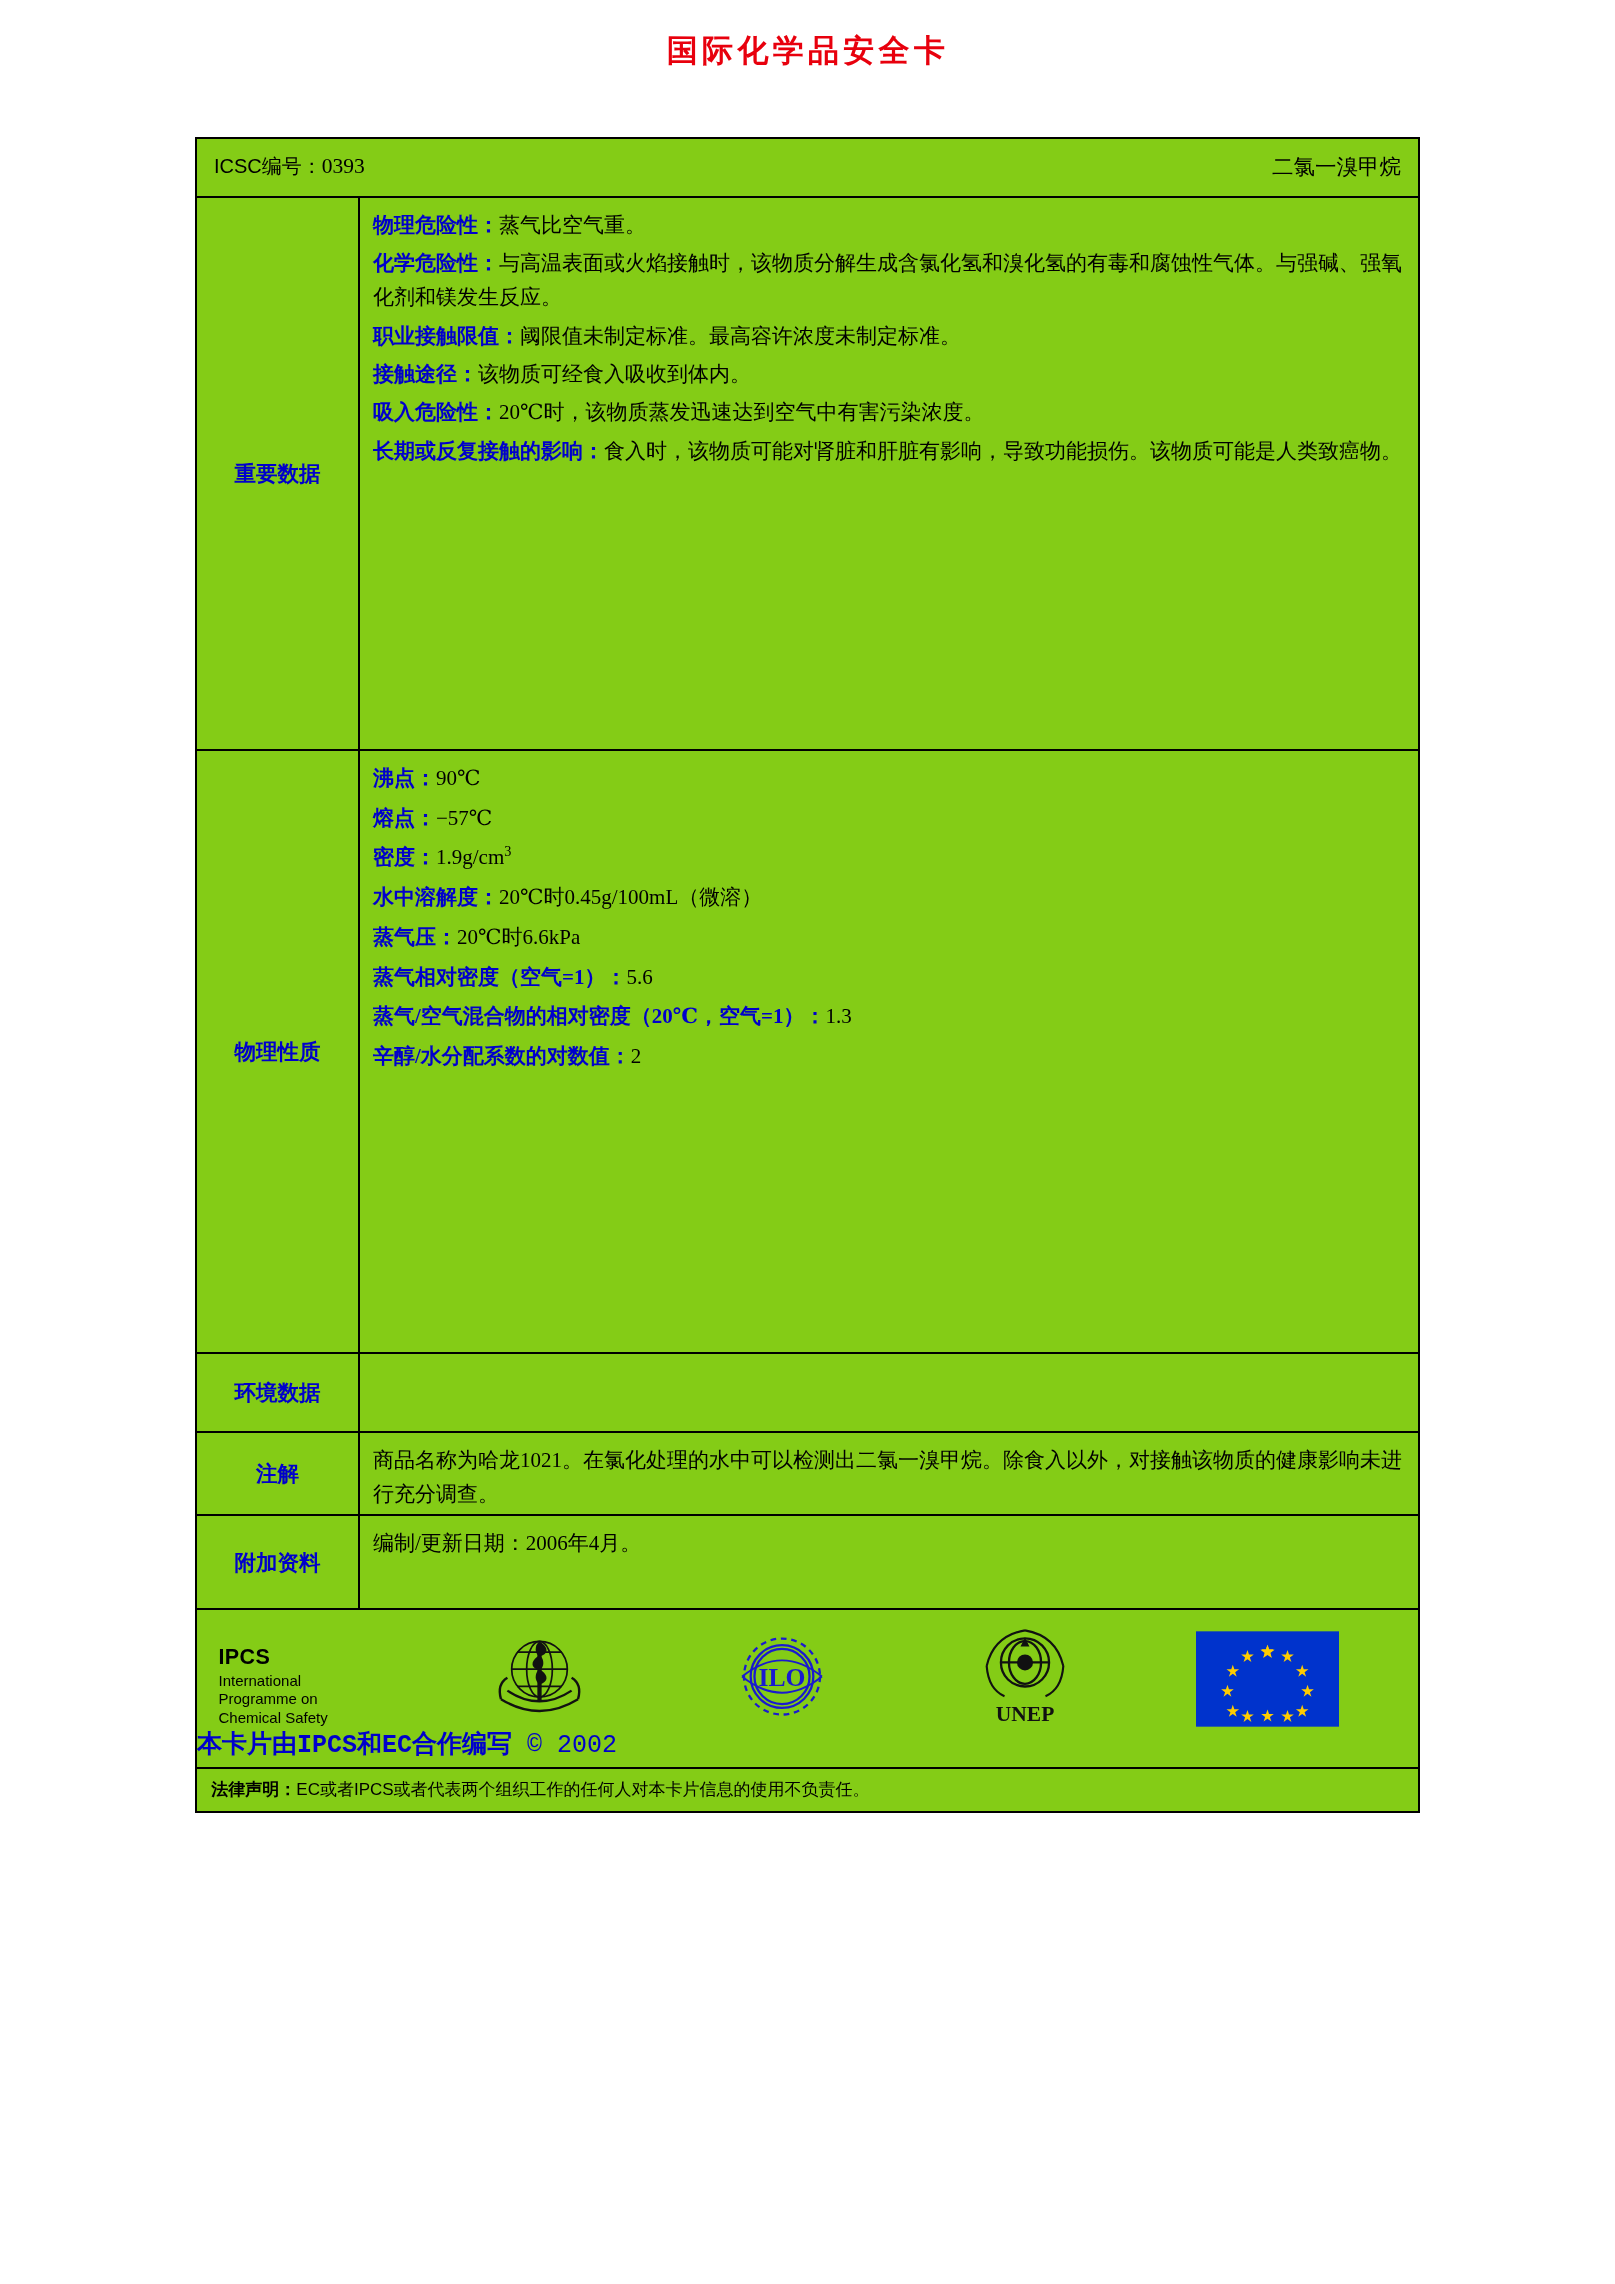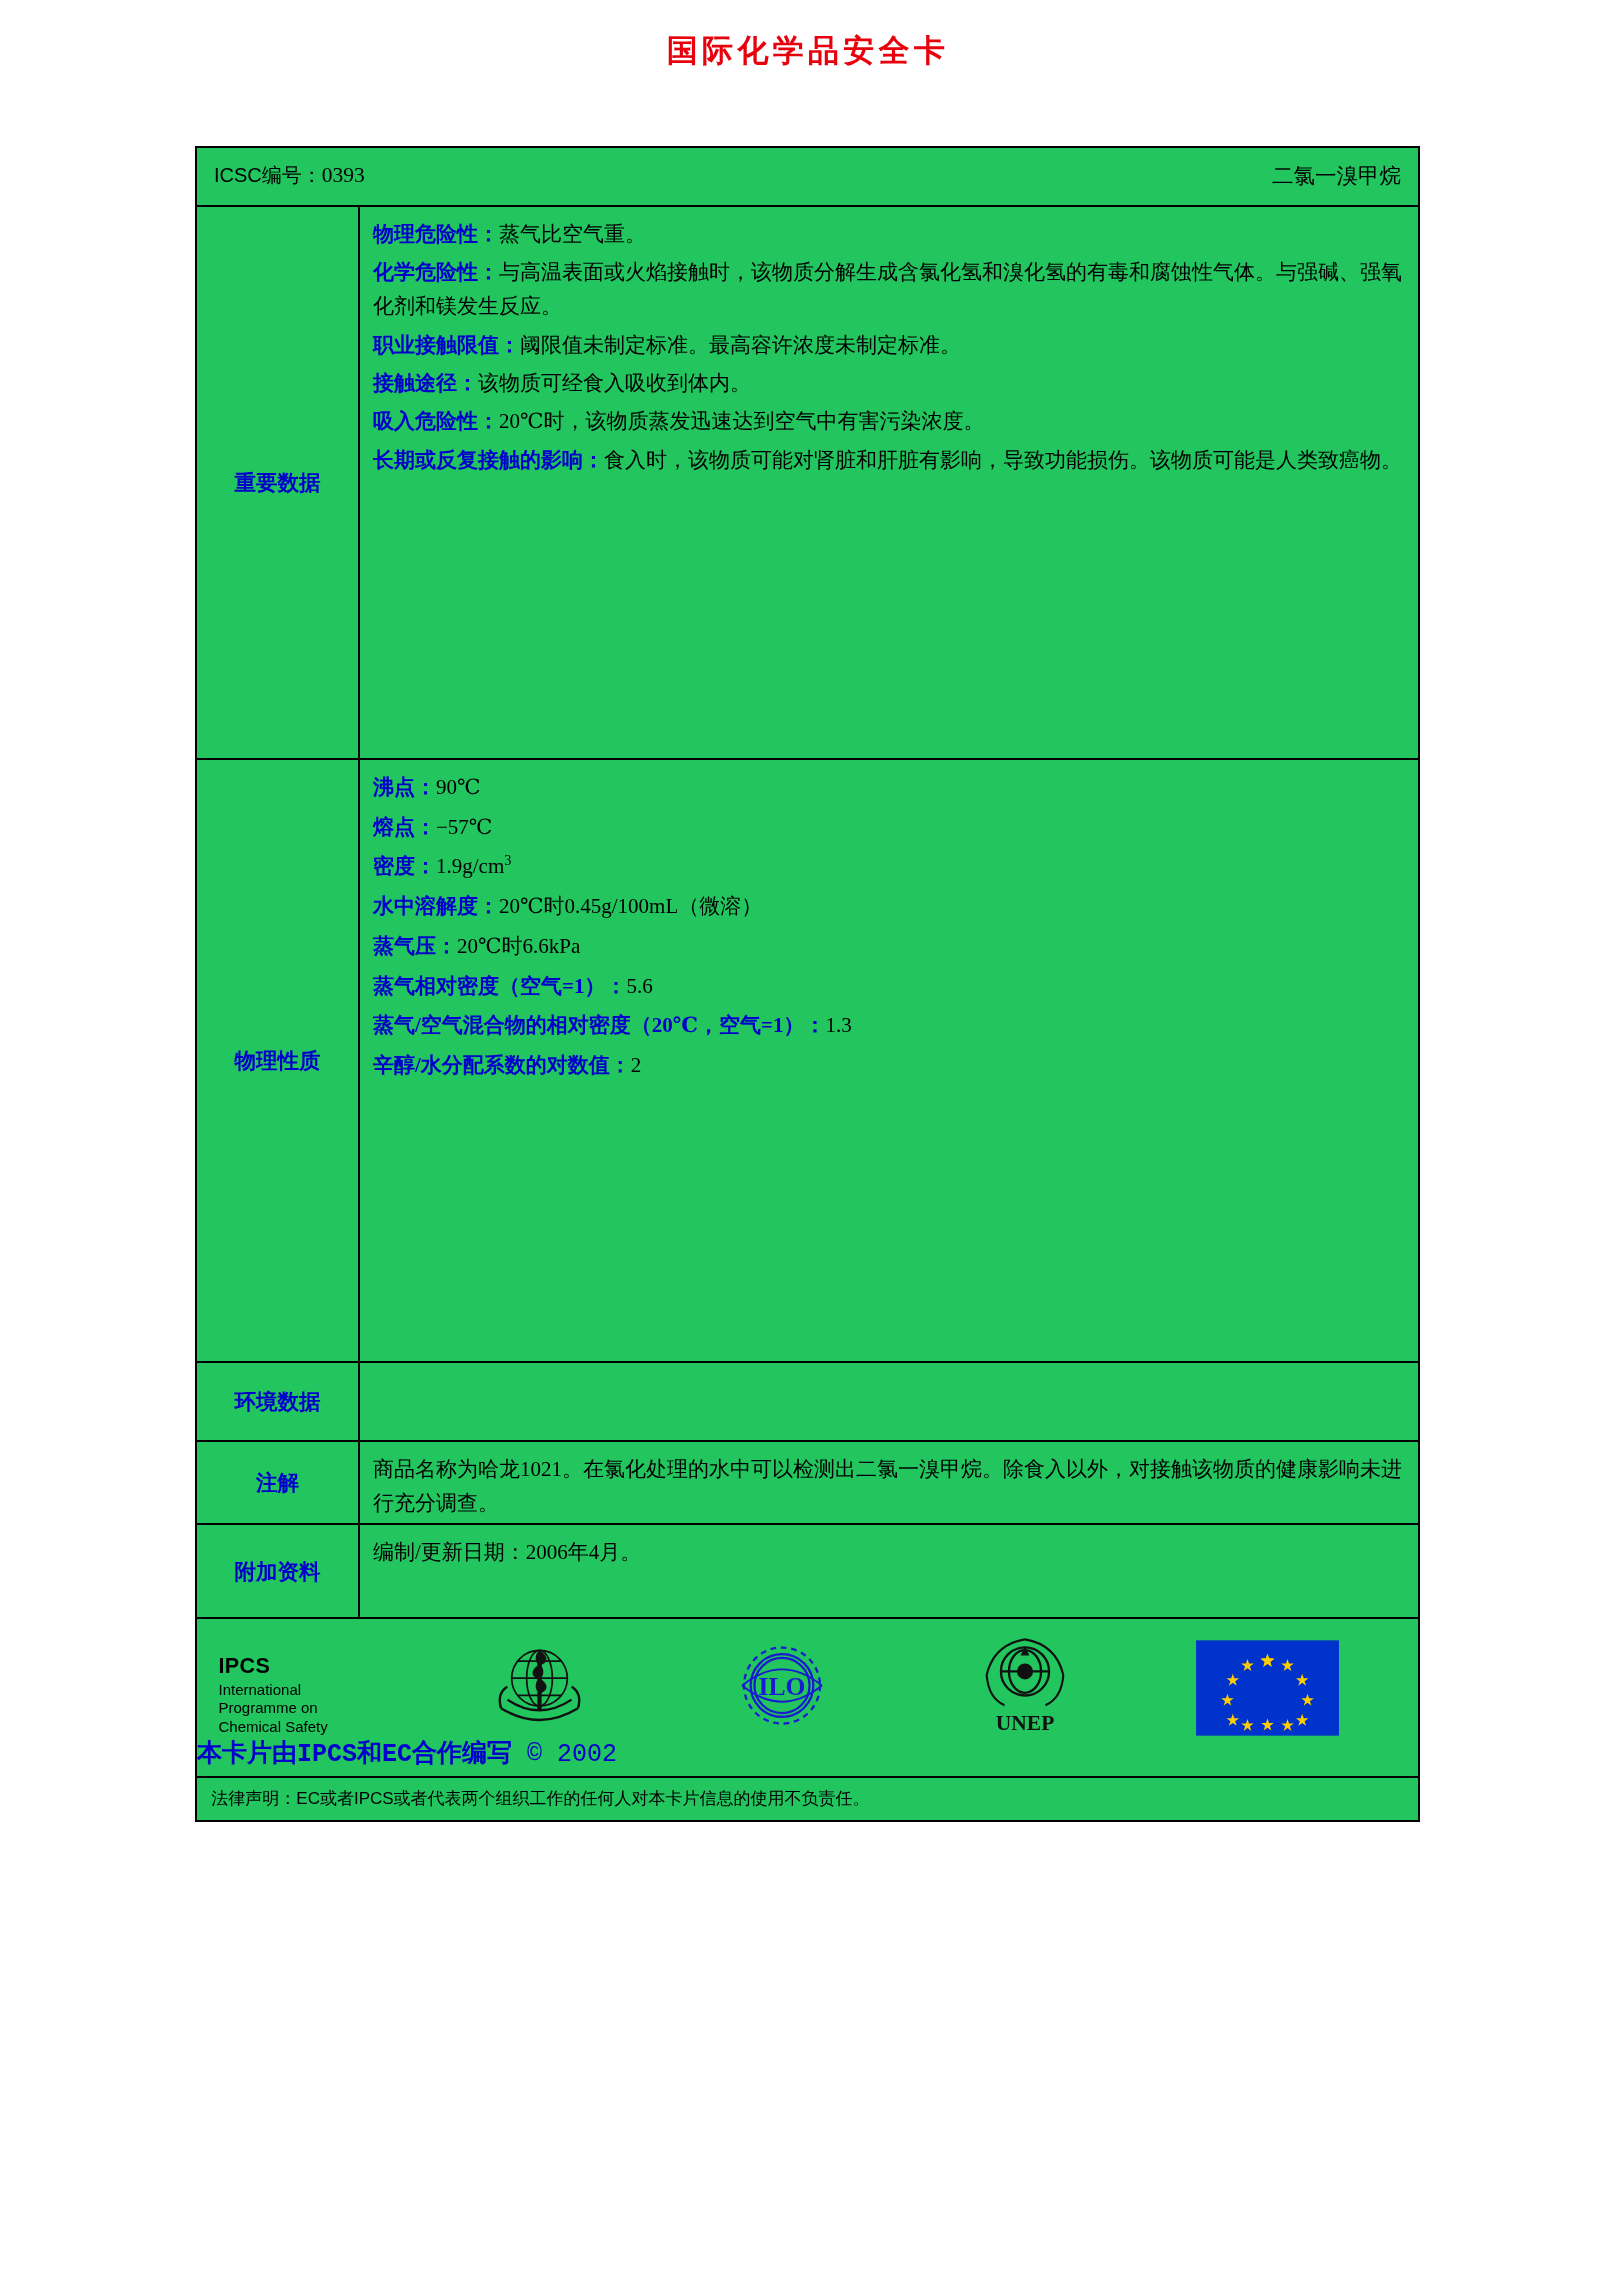--- a/index.html
+++ b/index.html
@@ -25,25 +25,25 @@
     font-family: "Liberation Sans", sans-serif;
     font-weight: bold;
     font-size: 31px;
     letter-spacing: 4.3px;
     margin-top: 30px;
     margin-bottom: 0;
   }
   .card {
     position: absolute;
     left: 195px;
-    top: 116px;
+    top: 107px;
     width: 1225px;
     border: 2.9px solid #000;
     box-sizing: border-box;
-    background: #22c55e;
+    background: #84cc16;
   }
   
   .hdr {
     display: flex;
     align-items: center;
     justify-content: space-between;
     border-bottom: 2.9px solid #000;
     padding: 7.2px 17px 10px 17px;
     box-sizing: border-box;
     height: 59px;
@@ -155,21 +155,21 @@
   }
   .credit .cc { font-weight: normal; color: #0000cc; }
 
   .legal {
     padding: 8.6px 14.3px 10px 14.3px;
     font-family: "Liberation Sans", sans-serif;
     font-size: 17px;
     color: #000;
     box-sizing: border-box;
   }
-  .legal b { font-weight: normal; margin-top: 36px; }
+  .legal b { font-weight: bold; margin-top: 36px; }
 </style>
 </head>
 <body>
 
 <div class="page">
 
   <div class="doc-title">国际化学品安全卡</div>
 
   <div class="card">
 

